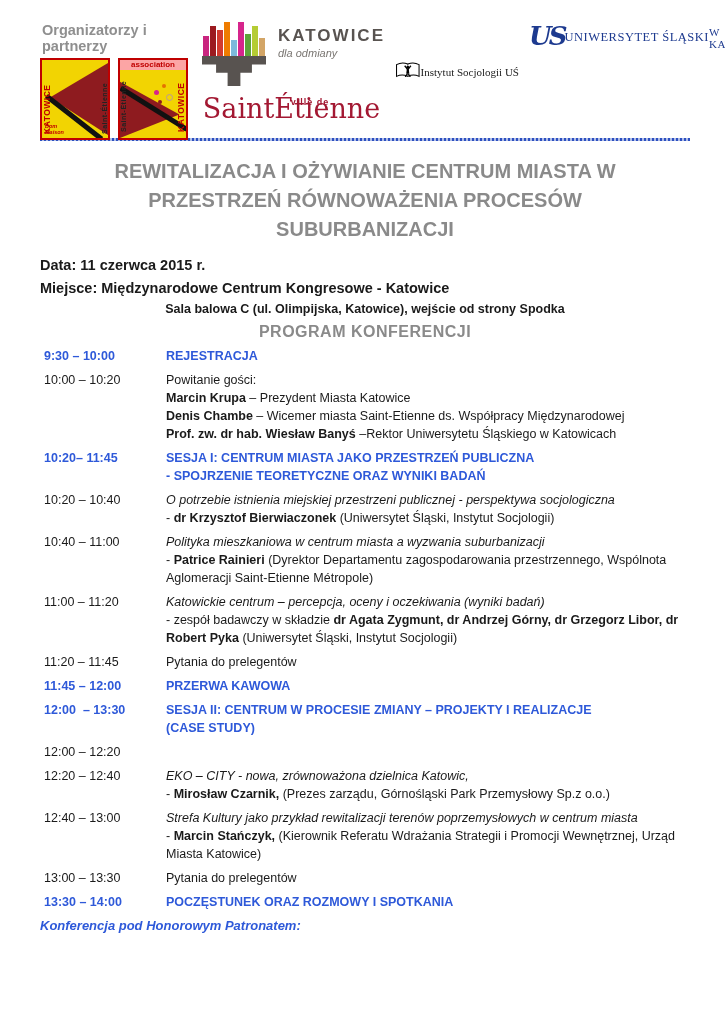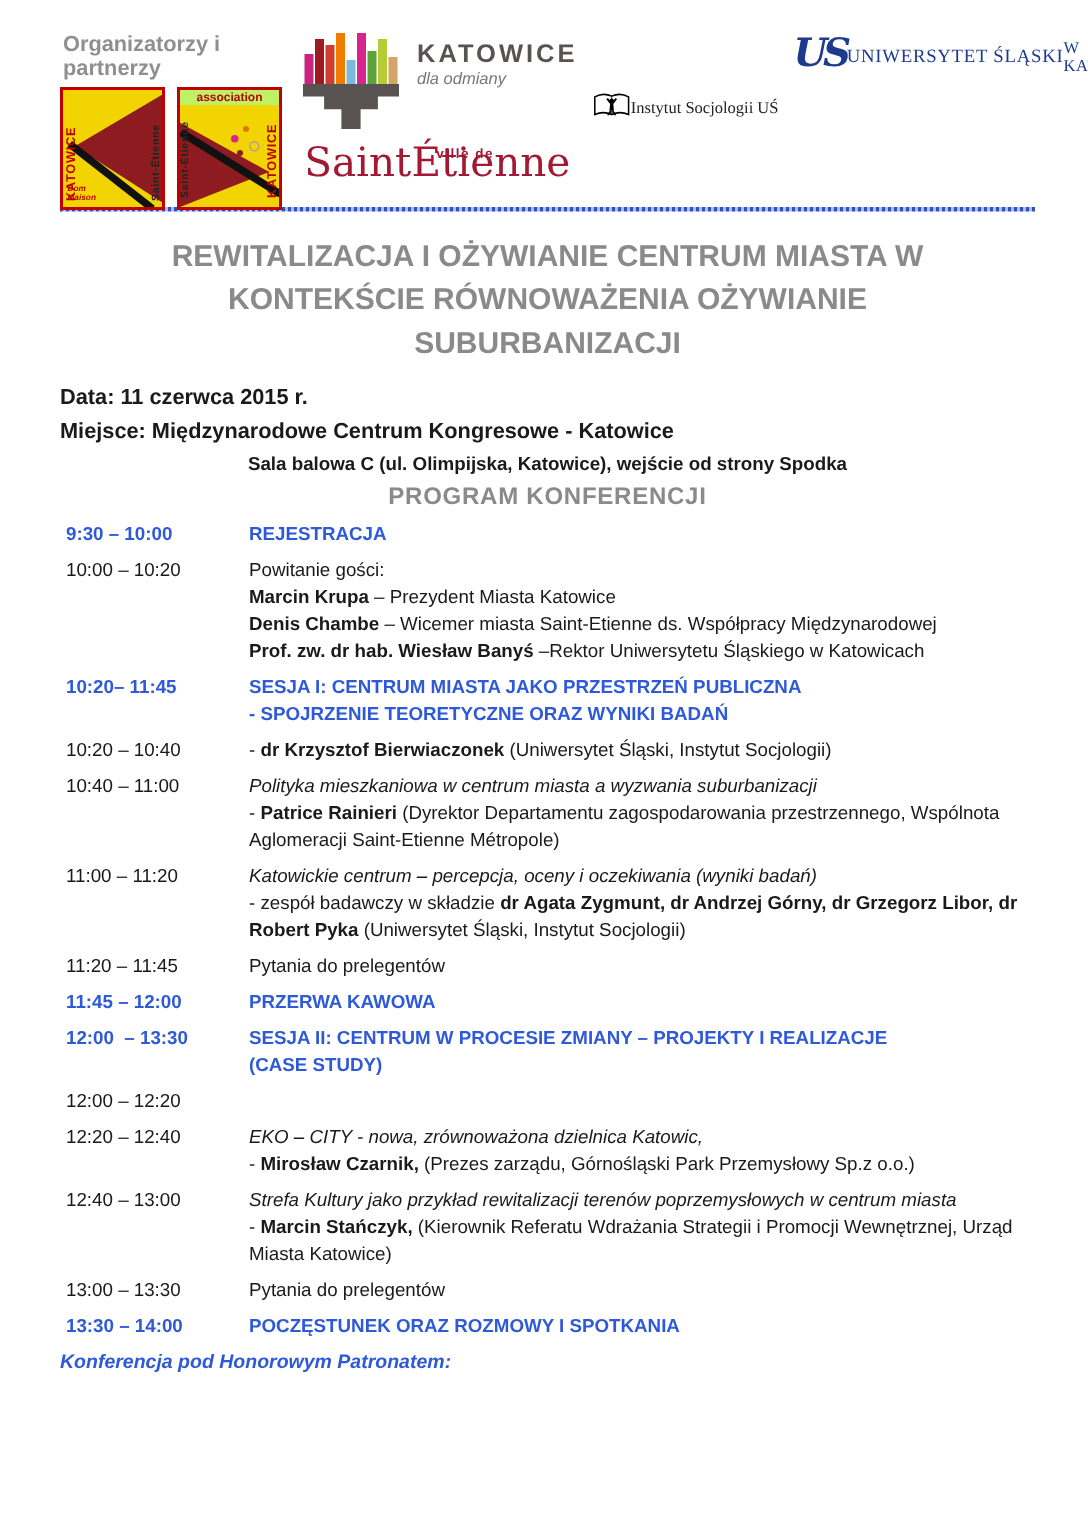--- a/index.html
+++ b/index.html
@@ -15,21 +15,21 @@
   .dom-logos{display:flex;gap:8px;}
   .domlogo{position:relative;width:66px;height:78px;background:#f2d402;border:2px solid #c00000;overflow:hidden;}
   .dl-tri{position:absolute;inset:0;background:#8e1b1f;clip-path:polygon(100% 4%,12% 48%,100% 96%);}
   .dl-tri2{position:absolute;inset:0;background:#8e1b1f;clip-path:polygon(0 28%,90% 70%,0 100%);}
   .dl-slash{position:absolute;left:6px;top:34px;width:70px;height:5px;background:#111;transform:rotate(38deg);transform-origin:left top;}
   .dl-slash2{position:absolute;left:2px;top:26px;width:78px;height:5px;background:#111;transform:rotate(32deg);transform-origin:left top;}
   .vtext{writing-mode:vertical-rl;transform:rotate(180deg);display:inline-block;position:absolute;letter-spacing:.5px;}
   .dl-kat{left:0;top:2px;color:#c00000;font-weight:bold;font-size:8.5px;height:72px;}
   .dl-ste{right:0;top:2px;color:#222;font-weight:bold;font-size:7px;height:72px;}
   .dl-dom{position:absolute;left:3px;bottom:3px;color:#c00000;font-style:italic;font-weight:bold;font-size:5.5px;line-height:6px;}
-  .al-top{position:absolute;top:-1px;left:0;right:0;background:#bef264;color:#c00000;font-weight:bold;font-size:8px;text-align:center;padding:1px 0;}
+  .al-top{position:absolute;top:-1px;left:0;right:0;background:#fca5a5;color:#c00000;font-weight:bold;font-size:8px;text-align:center;padding:1px 0;}
   .al-dots span{position:absolute;border-radius:50%;}
   .al-d1{width:5px;height:5px;background:#d6258c;left:34px;top:30px;}
   .al-d2{width:4px;height:4px;background:#e57200;left:42px;top:24px;}
   .al-d3{width:5px;height:5px;background:#f2d402;left:46px;top:34px;border:1px solid #b99;}
   .al-d4{width:4px;height:4px;background:#8e1b1f;left:38px;top:40px;}
   .al-ste{left:0;top:10px;color:#222;font-weight:bold;font-size:7px;height:62px;}
   .al-kat{right:0;top:10px;color:#c00000;font-weight:bold;font-size:8.5px;height:62px;}
   .hdr-col2{width:192px;display:flex;flex-direction:column;align-items:center;}
   .kat-top{display:flex;align-items:flex-start;gap:8px;margin-top:2px;}
   .kat-mark{width:72px;display:flex;flex-direction:column;align-items:center;}
@@ -178,21 +178,21 @@
         <div>DE FRANCE</div>
         <div>À KATOWICE</div>
       </div>
     </div>
   </header>
 
   <div class="separator"></div>
 
   <div class="title">
     <div>REWITALIZACJA I OŻYWIANIE CENTRUM MIASTA W</div>
-    <div>KONTEKŚCIE RÓWNOWAŻENIA OŻYWIANIE</div>
+    <div>PRZESTRZEŃ RÓWNOWAŻENIA PROCESÓW</div>
     <div>SUBURBANIZACJI</div>
   </div>
 
   <div class="meta">
     <div class="meta-date">Data: 11 czerwca 2015 r.</div>
     <div class="meta-place">Miejsce: Międzynarodowe Centrum Kongresowe - Katowice</div>
     <div class="meta-room">Sala balowa C (ul. Olimpijska, Katowice), wejście od strony Spodka</div>
   </div>
 
   <div class="prog-heading">PROGRAM KONFERENCJI</div>
@@ -216,20 +216,21 @@
       <div class="prow">
         <div class="ptime blue">10:20– 11:45</div>
         <div class="pdesc session">
           <div class="pline"><span class="b">SESJA I: CENTRUM MIASTA JAKO PRZESTRZEŃ PUBLICZNA</span></div>
           <div class="pline"><span class="b">- SPOJRZENIE TEORETYCZNE ORAZ WYNIKI BADAŃ</span></div>
         </div>
       </div>
       <div class="prow">
         <div class="ptime">10:20 – 10:40</div>
         <div class="pdesc">
+          <div class="pline"><span class="i">O potrzebie istnienia miejskiej przestrzeni publicznej - perspektywa socjologiczna</span></div>
           <div class="pline"><span> - </span><span class="b">dr Krzysztof Bierwiaczonek</span><span> (Uniwersytet Śląski, Instytut Socjologii)</span></div>
         </div>
       </div>
       <div class="prow">
         <div class="ptime">10:40 – 11:00</div>
         <div class="pdesc">
           <div class="pline"><span class="i"> Polityka mieszkaniowa w centrum miasta a wyzwania suburbanizacji</span></div>
           <div class="pline"><span>- </span><span class="b">Patrice Rainieri</span><span> (Dyrektor Departamentu zagospodarowania przestrzennego, Wspólnota Aglomeracji Saint-Etienne Métropole)</span></div>
         </div>
       </div>

